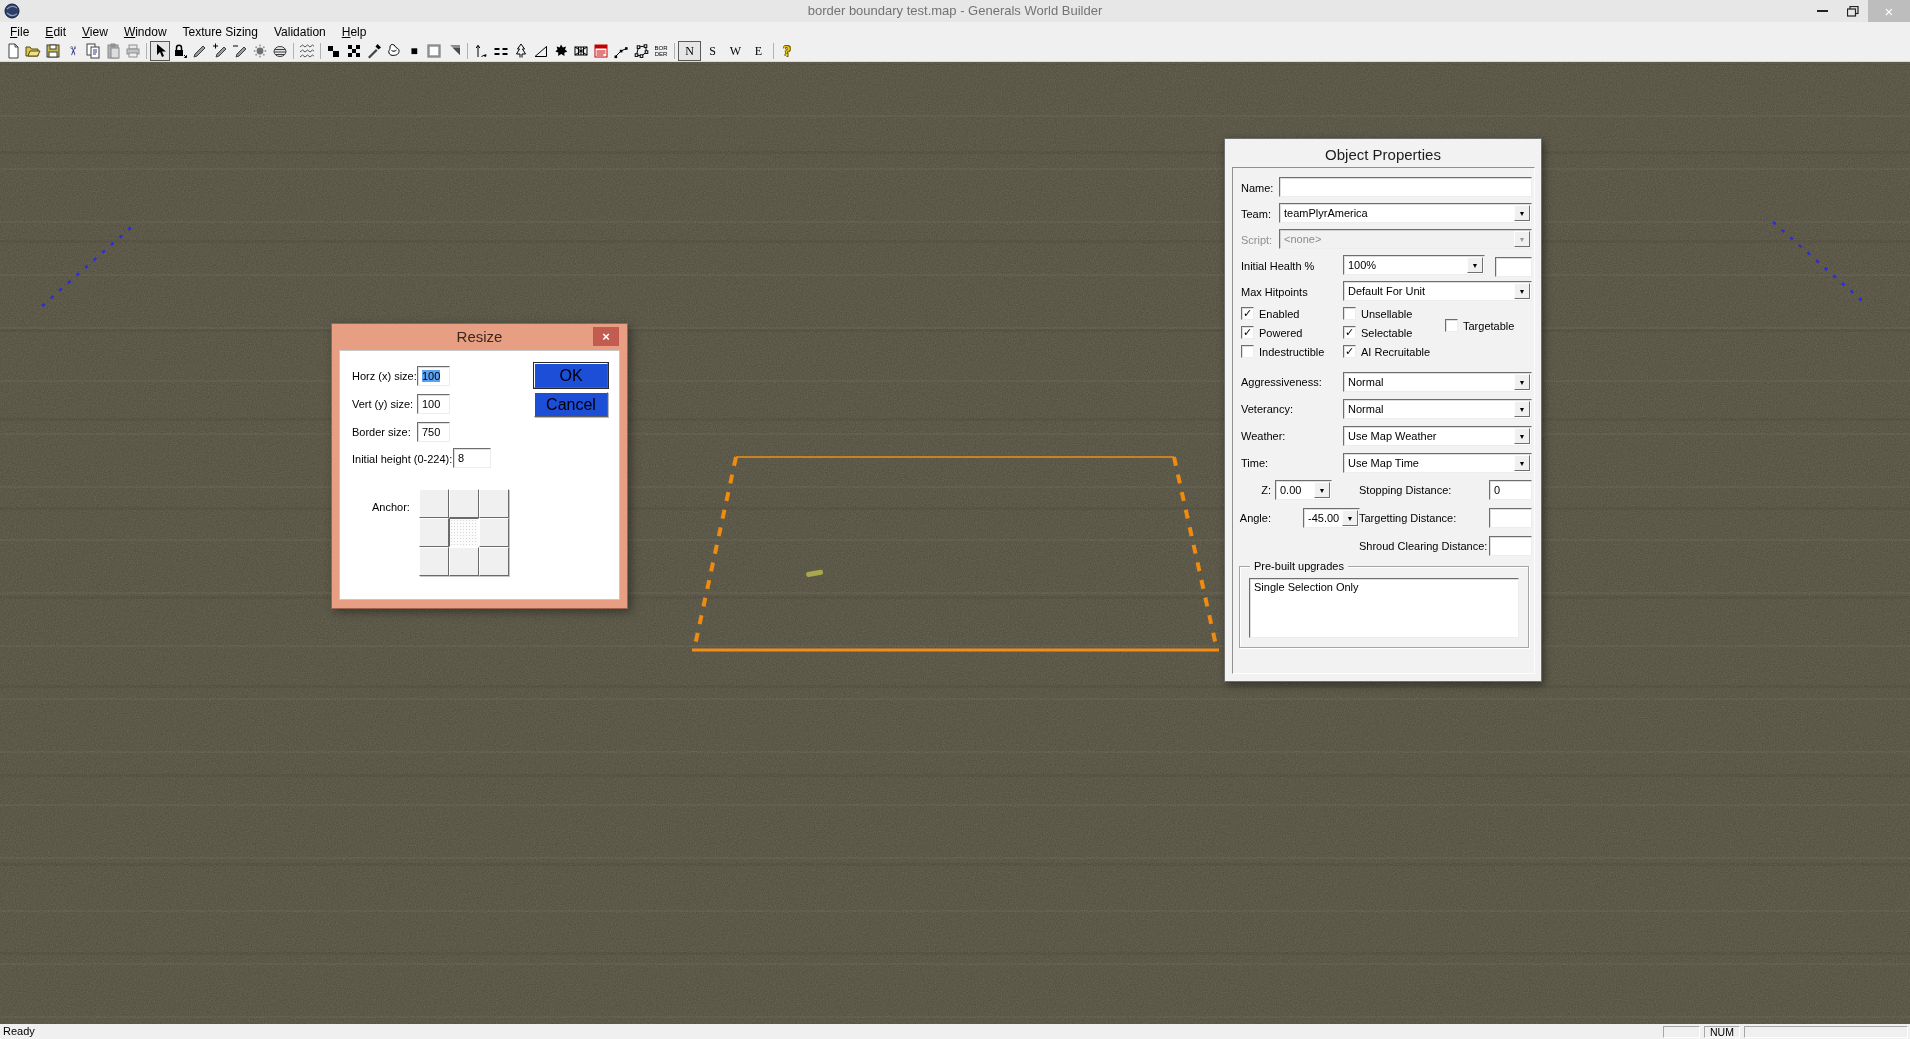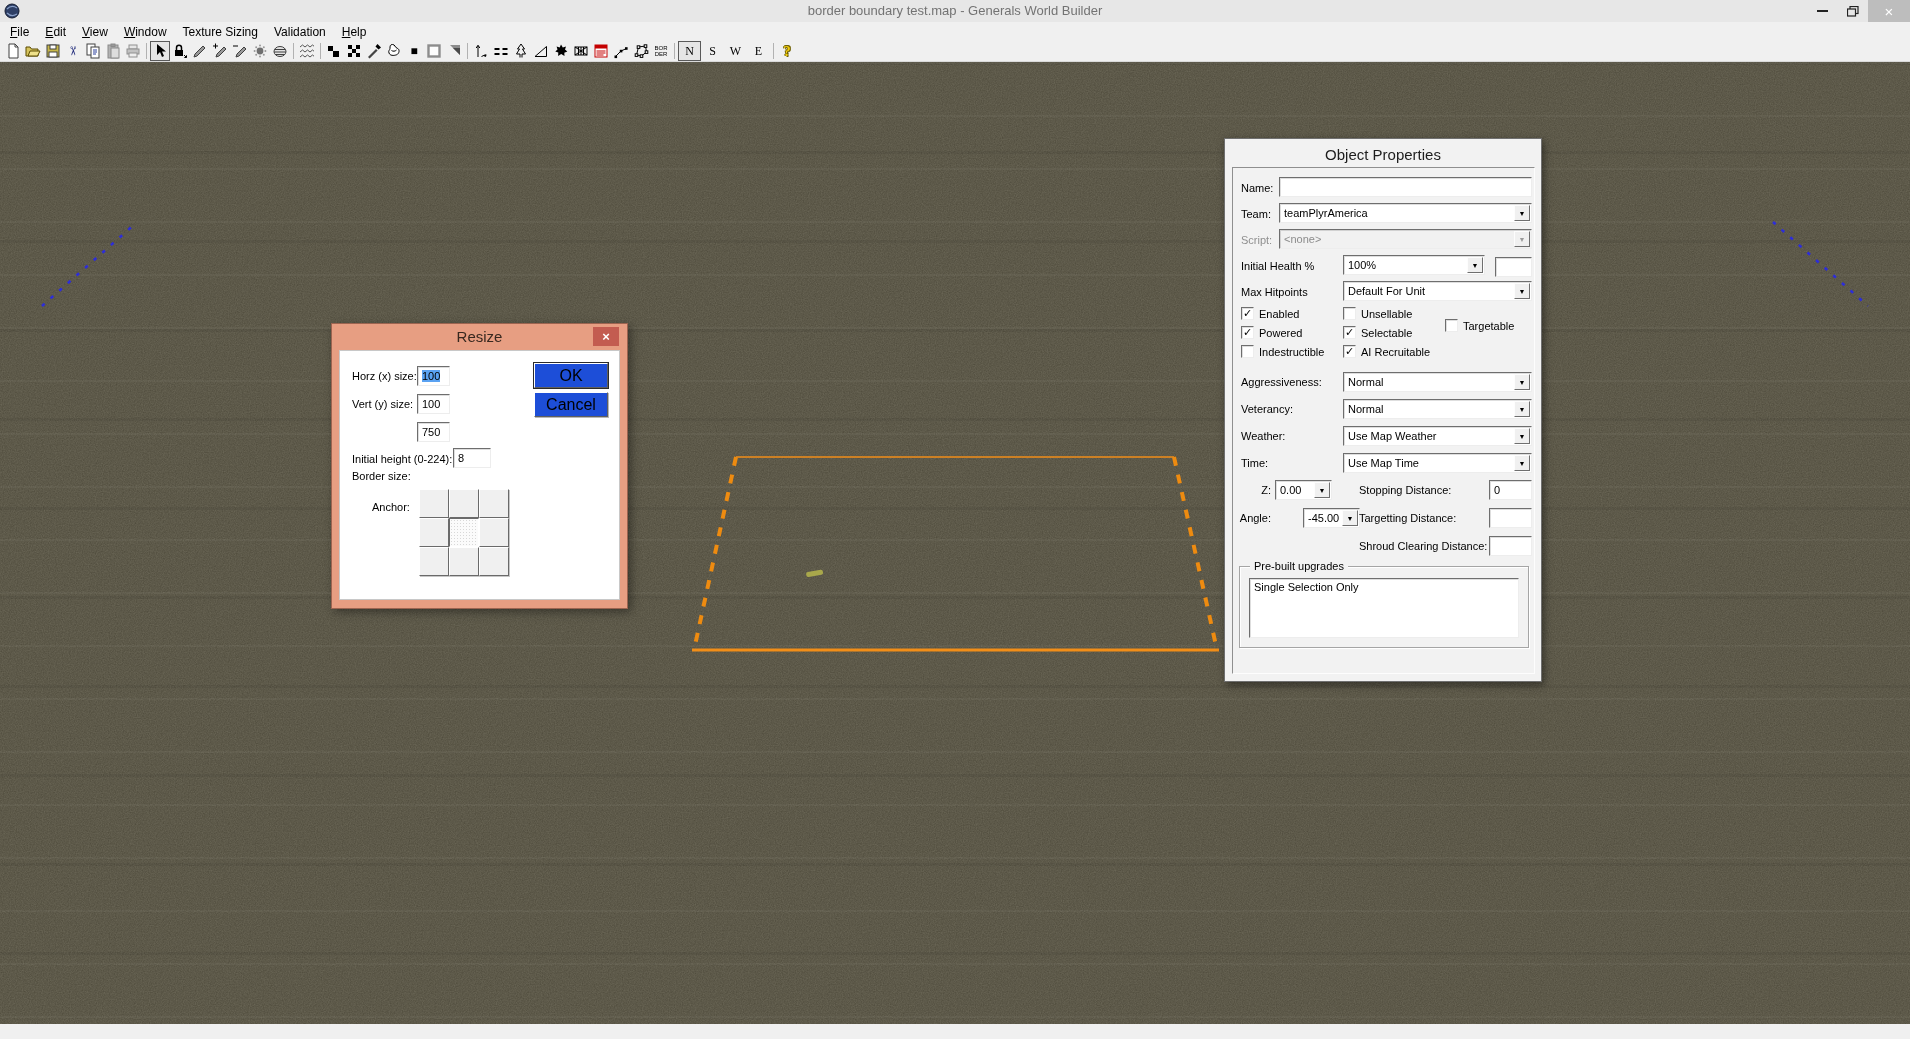--- a/index.html
+++ b/index.html
@@ -373,21 +373,21 @@
   <div id="resize-dlg">
     <div id="resize-title">Resize</div>
     <div id="resize-close">
         <span>×</span>
       </div>
     <div id="resize-client">
       <div class="lbl" style="left:12px; top:19px;">Horz (x) size:</div>
       <div class="field" style="left:77px; top:15px; width:33px; height:20px;"><span class="sel-text">100</span></div>
       <div class="lbl" style="left:12px; top:47px;">Vert (y) size:</div>
       <div class="field" style="left:77px; top:43px; width:33px; height:20px;"><span>100</span></div>
-      <div class="lbl" style="left:12px; top:75px;margin-top:44px;">Border size:</div>
+      <div class="lbl" style="left:12px; top:75px;">Border size:</div>
       <div class="field" style="left:77px; top:71px; width:33px; height:20px;"><span>750</span></div>
       <div class="lbl" style="left:12px; top:102px;">Initial height (0-224):</div>
       <div class="field" style="left:113px; top:97px; width:38px; height:20px;"><span>8</span></div>
       <button class="push default" style="left:194px; top:12px; width:74px; height:25px;">OK</button>
       <button class="push" style="left:194px; top:41px; width:74px; height:25px;">Cancel</button>
       <div class="lbl" style="left:32px; top:150px;">Anchor:</div>
       <div class="anchor-grid">
         <div class="anchor-cell"></div>
         <div class="anchor-cell"></div>
         <div class="anchor-cell"></div>
@@ -488,14 +488,20 @@
       <div class="gbox" style="left:6px; top:398px; width:290px; height:82px;">
         <div class="gbox-legend">Pre-built upgrades</div>
         <div class="listbox" style="left:9px; top:11px; right:9px; bottom:9px;">
           <div class="list-item">Single Selection Only</div>
         </div>
       </div>
 
     </div>
   </div>
 
+  <div class="statusbar">
+    <span id="status-ready">Ready</span>
+    <span class="status-pane" style="left:1663px; width:37px;"></span>
+    <span class="status-pane" style="left:1704px; width:36px;">NUM</span>
+    <span class="status-pane" style="left:1744px; width:164px;"></span>
+  </div>
 
 </div>
 
 </body></html>

